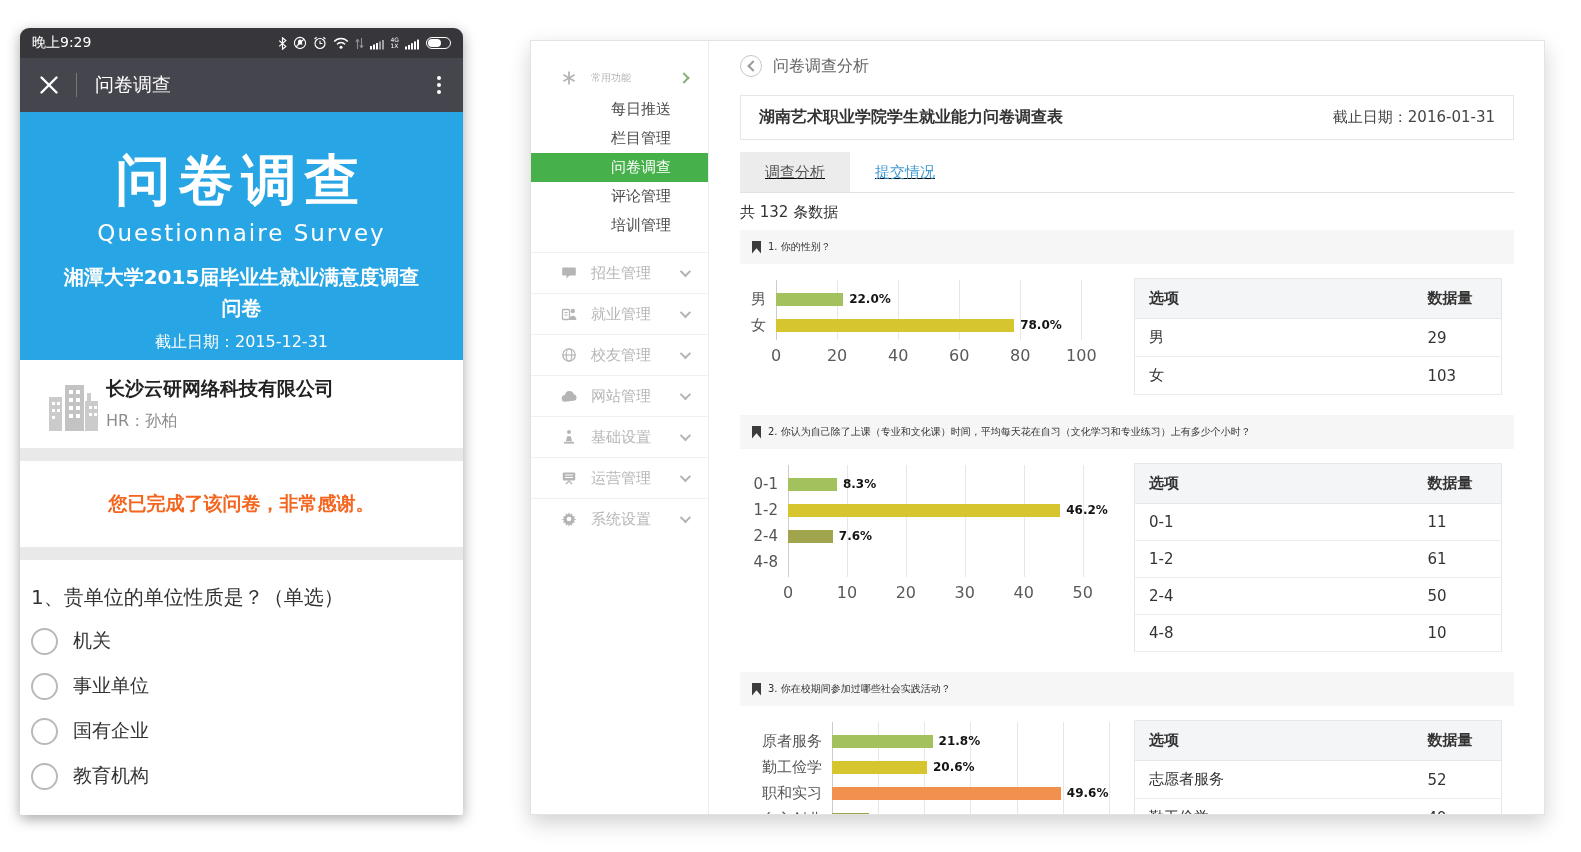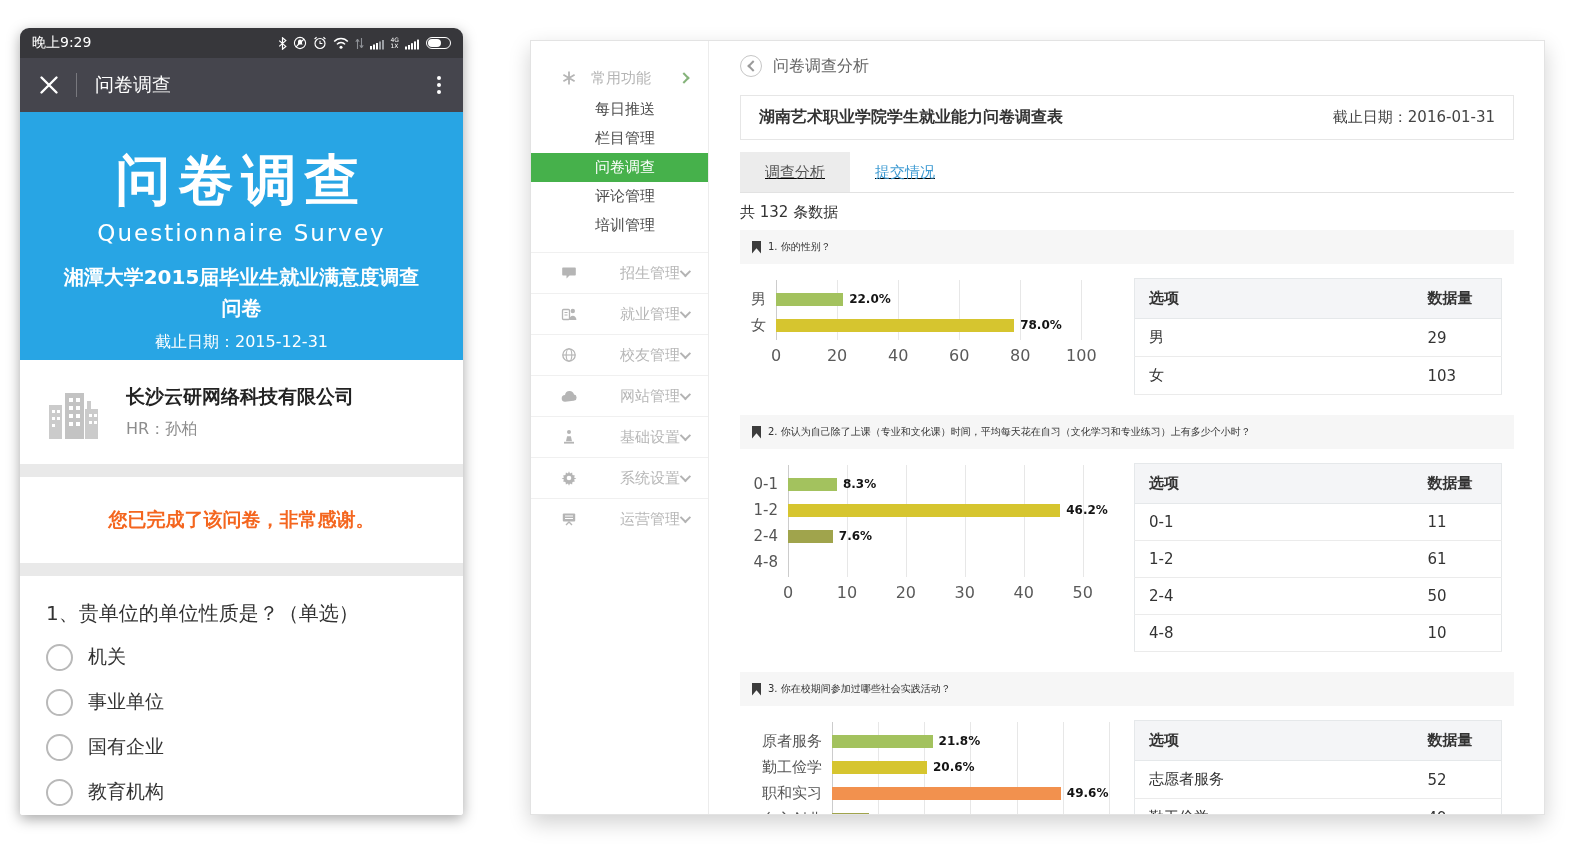--- a/index.html
+++ b/index.html
@@ -22,47 +22,47 @@
   .menu-dots i { width:4px; height:4px; background:#fff; border-radius:50%; }
 
   .hero { position:relative; height:248px; background:#28a5e4; color:#fff; text-align:center; padding-top:32px; }
   .logo-cn { font-size:55px; font-weight:bold; letter-spacing:8px; }
   .logo-en { font-size:23px; letter-spacing:2px; margin-top:2px; }
   .hero-title { font-size:20px; font-weight:bold; line-height:1.55; padding:0 34px; margin-top:16px; }
   .hero-deadline { font-size:16px; margin-top:8px; }
   .zigzag { position:absolute; left:0; right:0; bottom:0; height:10px;
             background:conic-gradient(from 321.3deg at 50% 100%, #28a5e4 0 77.4deg, transparent 77.4deg 360deg) 0 0/16px 10px repeat-x; }
 
-  .company { height:104px; background:#fff; display:flex; align-items:center; padding:0 24px; gap:20px; }
+  .company { height:88px; background:#fff; display:flex; align-items:center; padding:0 24px; }
   .cname { font-size:19px; font-weight:bold; color:#222; }
   .chr { font-size:16px; color:#8d8d8d; margin-top:9px; }
   .gap { height:13px; background:#e9e9e9; }
   .notice { height:86px; background:#fff; display:flex; align-items:center; justify-content:center;
             font-size:19px; font-weight:bold; }
 
-  .question { background:#fff; padding:24px 26px; }
+  .question { background:#fff; padding:24px 11px; }
   .qtitle { font-size:20px; color:#333; }
   .opt { display:flex; align-items:center; margin-top:15px; height:30px; cursor:pointer; }
   .radio { width:27px; height:27px; border:2px solid #b9b9b9; border-radius:50%; display:flex;
            align-items:center; justify-content:center; background:#fff; flex:0 0 27px; }
   .olabel { font-size:19px; color:#333; margin-left:15px; }
 
   
   .panel { position:absolute; left:530px; top:40px; width:1015px; height:775px; background:#fff;
            border:1px solid #e3e3e3; box-shadow:0 8px 20px rgba(0,0,0,.18); overflow:hidden; }
   .sidebar { position:absolute; left:0; top:0; bottom:0; width:178px; border-right:1px solid #ececec;
              padding-top:20px; background:#fff; }
-  .sphead { height:34px; display:flex; align-items:center; padding:0 20px 0 30px; color:#b5b5b5; font-size:15px; }
+  .sphead { height:34px; display:flex; align-items:center; padding:0 20px 0 30px; color:#b5b5b5; font-size:10px; }
   .sphead .glabel { flex:1; margin-left:13px; }
-  .snav-item { height:29px; line-height:29px; padding-left:64px; font-size:15px; color:#4c4c4c; cursor:pointer; }
+  .snav-item { height:29px; line-height:29px; padding-left:80px; font-size:15px; color:#4c4c4c; cursor:pointer; }
   .snav-item.active { background:#46b14b; color:#fff; }
   .sgroups { margin-top:12px; }
   .sgroup { height:41px; display:flex; align-items:center; border-top:1px solid #f0f0f0;
             padding:0 20px 0 30px; font-size:15px; cursor:pointer; }
-  .sgroup .glabel { flex:1; margin-left:13px; color:#b7b7b7;text-align:right; }
+  .sgroup .glabel { flex:1; margin-left:13px; color:#b7b7b7; }
   .gicon { width:17px; height:17px; display:inline-flex; }
   .chev { width:8px; height:8px; border-right:2px solid #b3b3b3; border-bottom:2px solid #b3b3b3; }
   .chev.down { transform:rotate(45deg) translateY(-2px); }
   .chev.right { transform:rotate(-45deg); border-color:#85b37a; }
 
   .main { position:absolute; left:179px; top:0; right:0; bottom:0; padding:14px 30px 0 30px; }
   .breadcrumb { display:flex; align-items:center; gap:11px; color:#666; font-size:16px; }
   .backcirc { width:22px; height:22px; border:1px solid #c6c6c6; border-radius:50%; position:relative; cursor:pointer; }
   .backcirc::after { content:""; position:absolute; left:8px; top:6px; width:6px; height:6px;
                      border-left:2px solid #9a9a9a; border-bottom:2px solid #9a9a9a; transform:rotate(45deg); }
@@ -304,36 +304,36 @@
               <path d="M5 12.2l1.1-5h3.8l1.1 5z" fill="#b5b5b5"></path>
               <rect x="3" y="12.8" width="10" height="1.8" fill="#b5b5b5"></rect>
             </svg>
           </span>
           <span class="glabel">基础设置</span>
           <span class="chev down"></span>
         </div>
         <div class="sgroup">
           <span class="gicon">
             <svg width="16" height="16" viewBox="0 0 16 16">
-              <path d="M8 1.2l1 2.3 2.1-.9.4 2.4 2.4.4-.9 2.1 2.3 1-2.3 1 .9 2.1-2.4.4-.4 2.4-2.1-.9-1 2.3-1-2.3-2.1.9-.4-2.4-2.4-.4.9-2.1-2.3-1 2.3-1-.9-2.1 2.4-.4.4-2.4 2.1.9z" fill="#b5b5b5"></path>
-              <circle cx="8" cy="8" r="2.3" fill="#fff"></circle>
-            </svg>
-          </span>
-          <span class="glabel">系统设置</span>
-          <span class="chev down"></span>
-        </div>
-        <div class="sgroup">
-          <span class="gicon">
-            <svg width="16" height="16" viewBox="0 0 16 16">
               <rect x="1.8" y="2.5" width="12.4" height="8" rx="1" fill="#b5b5b5"></rect>
               <path d="M4 5h8M4 7.5h8" stroke="#fff" stroke-width="1"></path>
               <path d="M5 14l3-3 3 3" stroke="#b5b5b5" stroke-width="1.4" fill="none"></path>
             </svg>
           </span>
           <span class="glabel">运营管理</span>
+          <span class="chev down"></span>
+        </div>
+        <div class="sgroup">
+          <span class="gicon">
+            <svg width="16" height="16" viewBox="0 0 16 16">
+              <path d="M8 1.2l1 2.3 2.1-.9.4 2.4 2.4.4-.9 2.1 2.3 1-2.3 1 .9 2.1-2.4.4-.4 2.4-2.1-.9-1 2.3-1-2.3-2.1.9-.4-2.4-2.4-.4.9-2.1-2.3-1 2.3-1-.9-2.1 2.4-.4.4-2.4 2.1.9z" fill="#b5b5b5"></path>
+              <circle cx="8" cy="8" r="2.3" fill="#fff"></circle>
+            </svg>
+          </span>
+          <span class="glabel">系统设置</span>
           <span class="chev down"></span>
         </div>
       </div>
   </div>
 
   <div class="main">
     <div class="breadcrumb">
       <span class="backcirc"></span>
       <span>问卷调查分析</span>
     </div>

